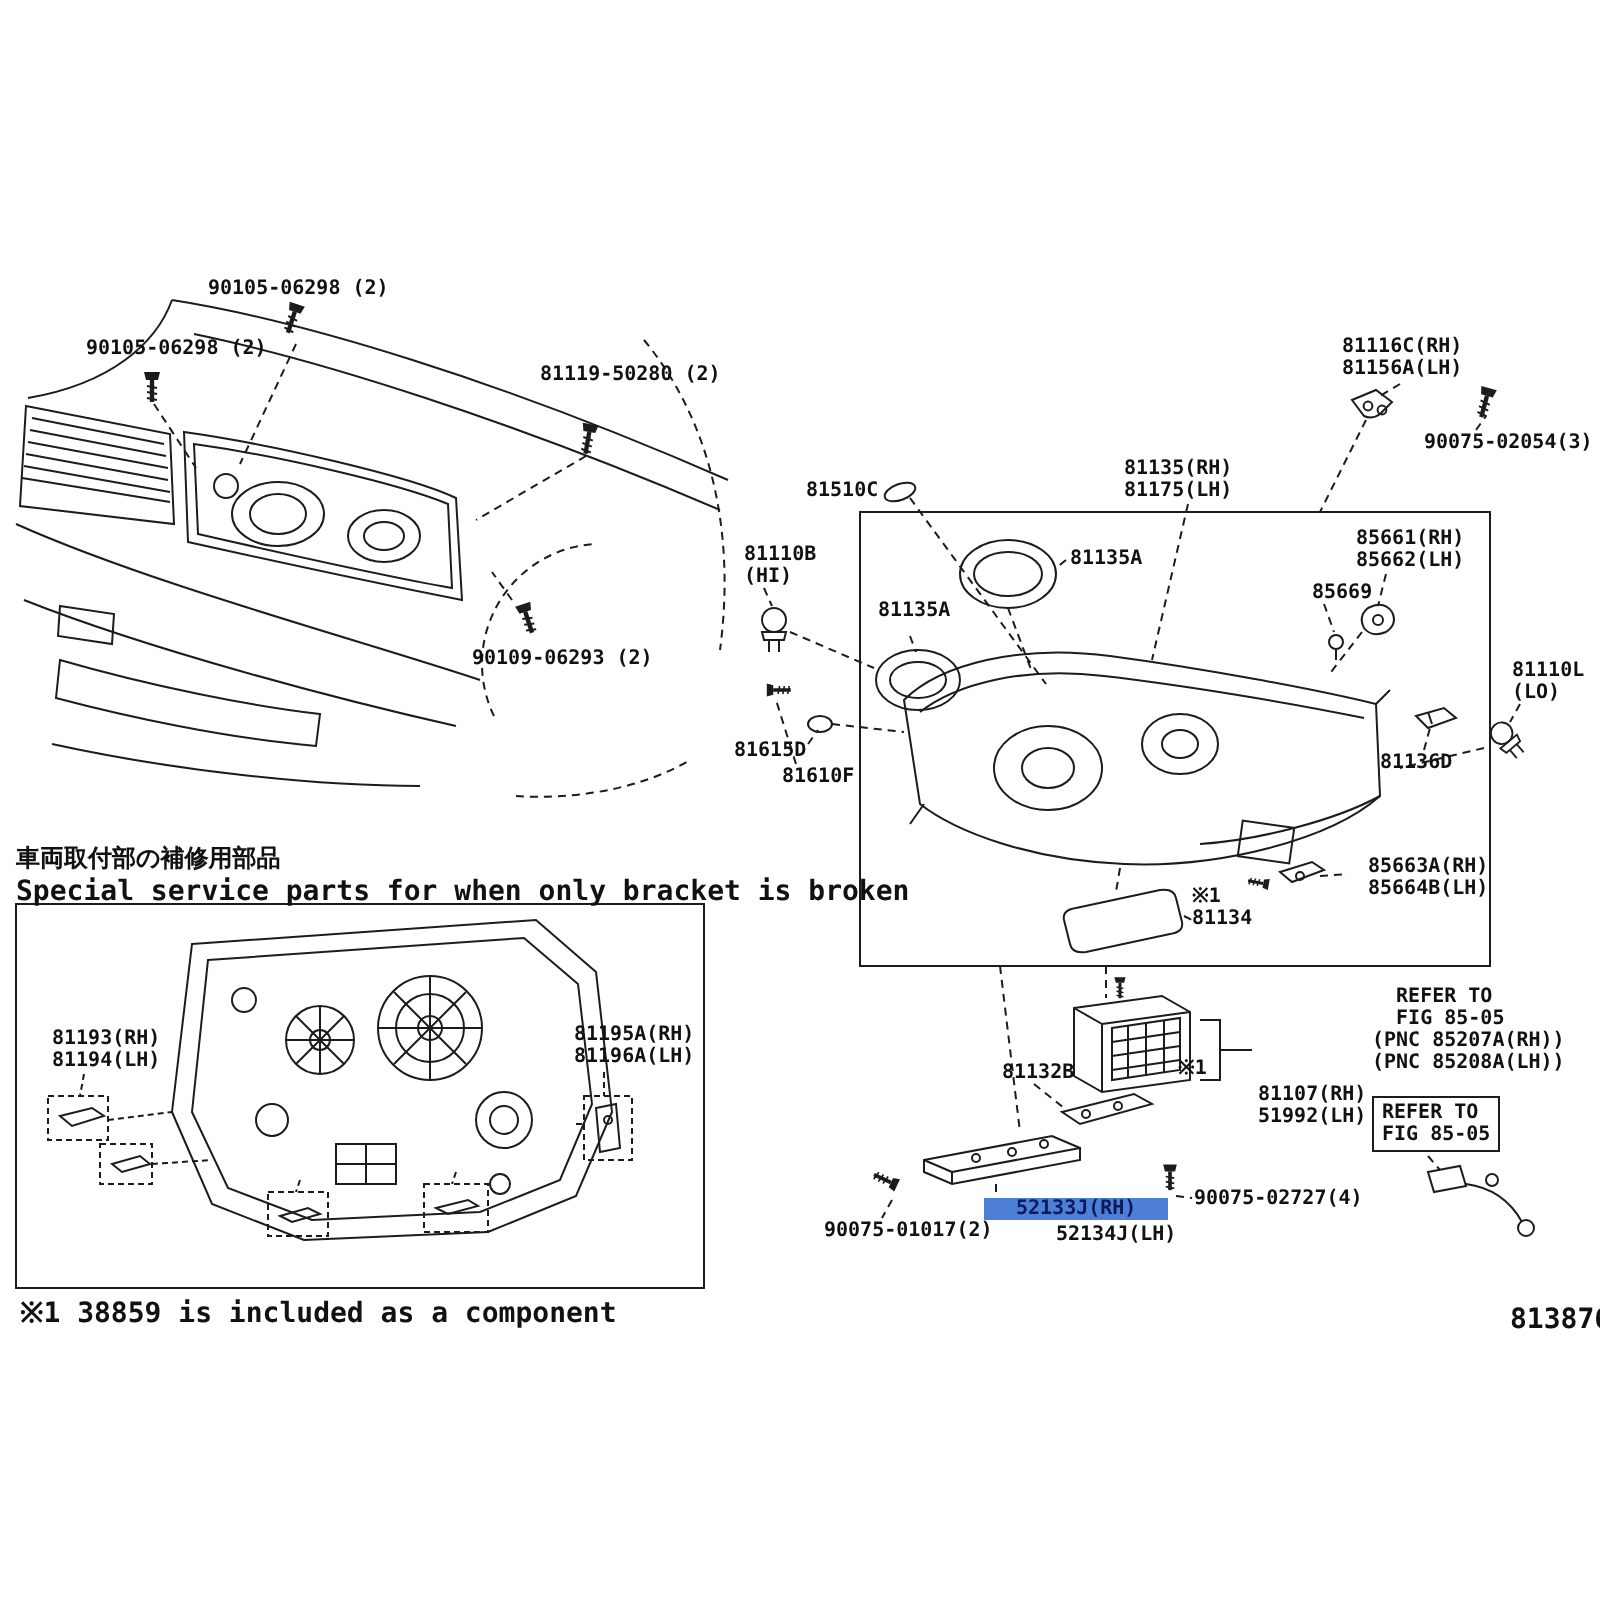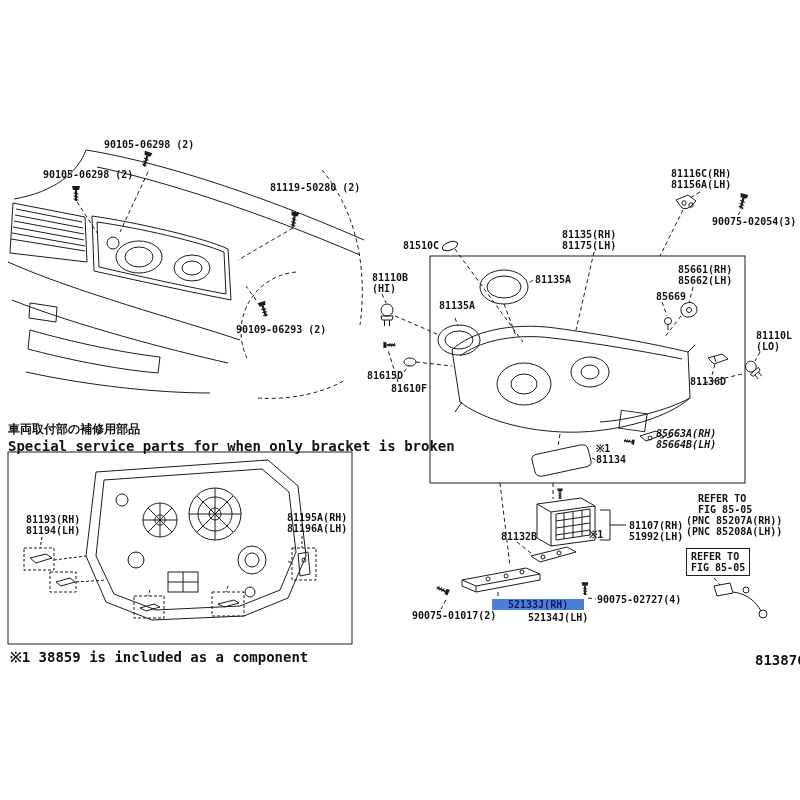--- a/index.html
+++ b/index.html
@@ -285,35 +285,35 @@
       </div>
       <div class="plabel" style="left: 690px; top: 376px;">
         <div>81136D</div>
       </div>
       <div class="plabel" style="left: 367px; top: 370px;">
         <div>81615D</div>
       </div>
       <div class="plabel" style="left: 391px; top: 383px;">
         <div>81610F</div>
       </div>
-      <div class="plabel" style="left: 656px; top: 428px; font-style: italic;">
+      <div class="plabel" style="left: 684px; top: 428px;">
         <div>85663A(RH)</div>
         <div>85664B(LH)</div>
       </div>
       <div class="plabel" style="left: 596px; top: 443px;">
         <div>※1</div>
         <div>81134</div>
       </div>
       <div class="plabel" style="left: 686px; top: 493px;">
         <div>  REFER TO</div>
         <div>  FIG 85-05</div>
         <div>(PNC 85207A(RH))</div>
         <div>(PNC 85208A(LH))</div>
       </div>
-      <div class="plabel" style="left: 629px; top: 520px; text-align: center;">
+      <div class="plabel" style="left: 629px; top: 542px; text-align: center;">
         <div>81107(RH)</div>
         <div>51992(LH)</div>
       </div>
       <div class="plabel" style="left: 589px; top: 529px;">
         <div>※1</div>
       </div>
       <div class="plabel" style="left: 501px; top: 531px;">
         <div>81132B</div>
       </div>
       <div class="plabel hl" style="left: 492px; top: 599px;">

